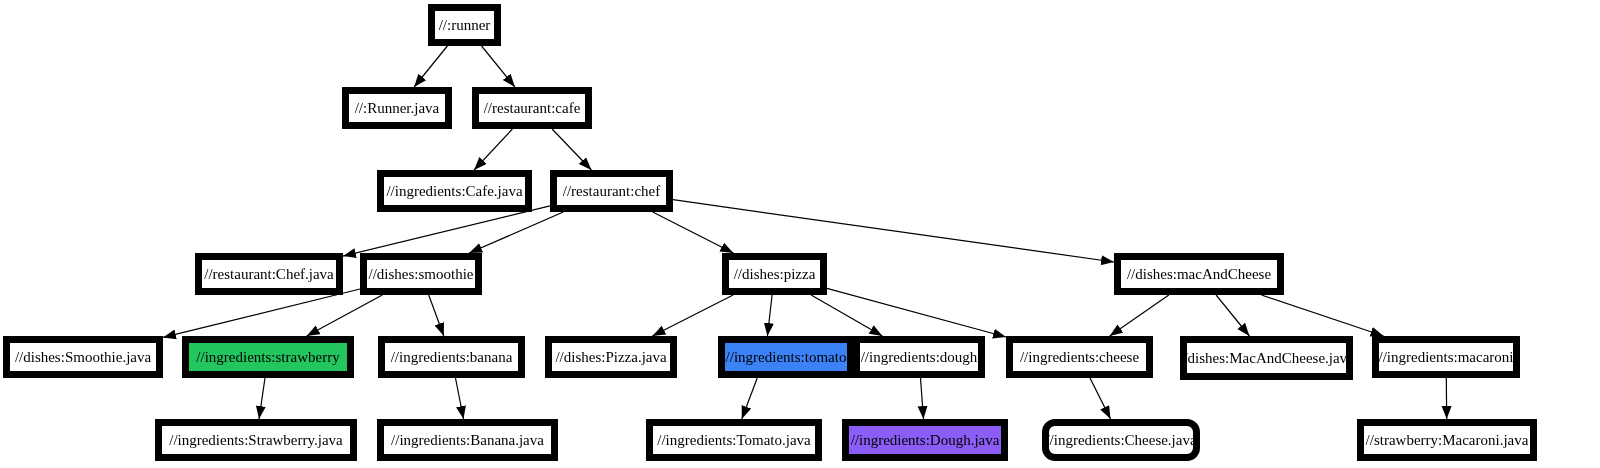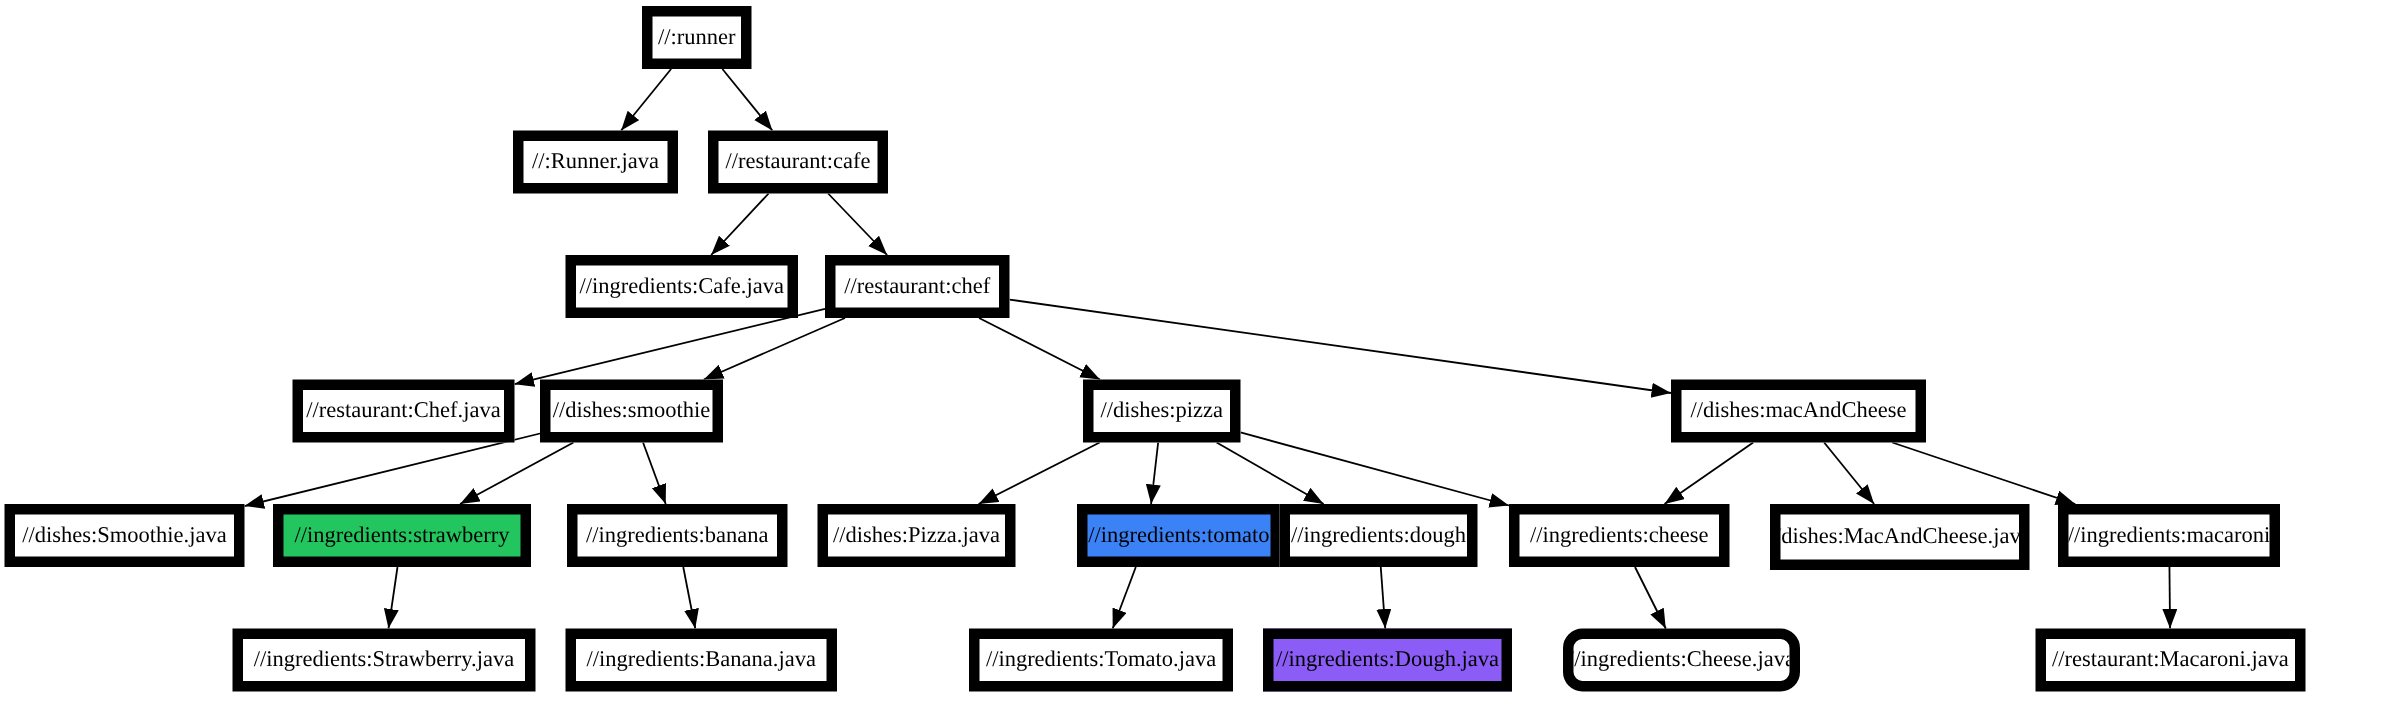--- a/index.html
+++ b/index.html
@@ -91,15 +91,15 @@
       <div class="node" style="left: 697px; top: 336px; width: 136px; height: 42px; background: #3b82f6; border-color: rgb(0, 0, 0); margin-left: 21px;">//ingredients:tomato</div>
       <div class="node" style="left: 853px; top: 336px; width: 132px; height: 42px; background: rgb(255, 255, 255); border-color: rgb(0, 0, 0);">//ingredients:dough</div>
       <div class="node" style="left: 1006px; top: 336px; width: 147px; height: 42px; background: rgb(255, 255, 255); border-color: rgb(0, 0, 0);">//ingredients:cheese</div>
       <div class="node" style="left: 1180px; top: 336px; width: 173px; height: 44px; background: rgb(255, 255, 255); border-color: rgb(0, 0, 0);">//dishes:MacAndCheese.java</div>
       <div class="node" style="left: 1372px; top: 336px; width: 148px; height: 42px; background: rgb(255, 255, 255); border-color: rgb(0, 0, 0);">//ingredients:macaroni</div>
       <div class="node" style="left: 155px; top: 419px; width: 202px; height: 42px; background: rgb(255, 255, 255); border-color: rgb(0, 0, 0);">//ingredients:Strawberry.java</div>
       <div class="node" style="left: 377px; top: 419px; width: 181px; height: 42px; background: rgb(255, 255, 255); border-color: rgb(0, 0, 0);">//ingredients:Banana.java</div>
       <div class="node" style="left: 646px; top: 419px; width: 176px; height: 42px; background: rgb(255, 255, 255); border-color: rgb(0, 0, 0);">//ingredients:Tomato.java</div>
       <div class="node" style="left: 842px; top: 419px; width: 166px; height: 42px; background: #8b5cf6; border-color: rgb(0, 0, 0);">//ingredients:Dough.java</div>
       <div class="node" style="left: 1042px; top: 419px; width: 158px; height: 42px; background: rgb(255, 255, 255); border-color: rgb(0, 0, 0); border-radius: 13px;">//ingredients:Cheese.java</div>
-      <div class="node" style="left: 1357px; top: 419px; width: 180px; height: 42px; background: rgb(255, 255, 255); border-color: rgb(0, 0, 0);">//restaurant:Macaroni.java</div>
+      <div class="node" style="left: 1357px; top: 419px; width: 180px; height: 42px; background: rgb(255, 255, 255); border-color: rgb(0, 0, 0);">//strawberry:Macaroni.java</div>
     </div>
 </div>
 
 </body></html>

